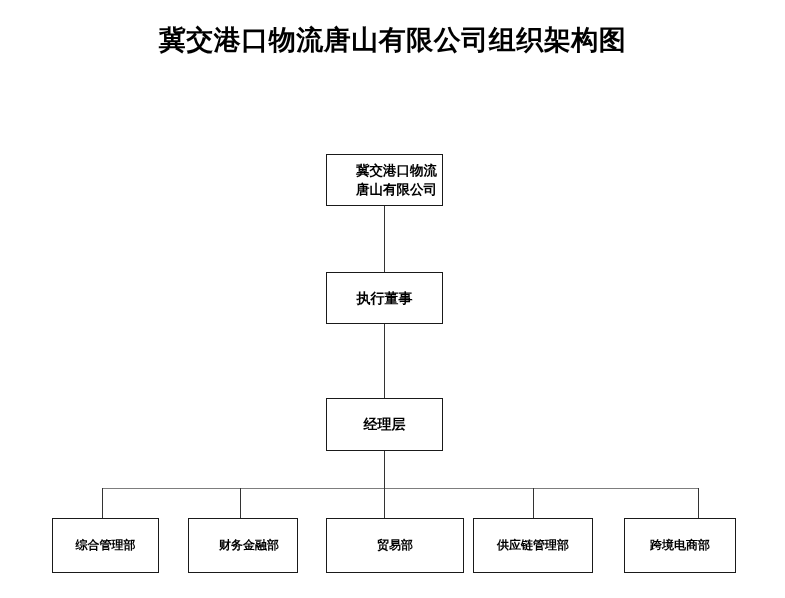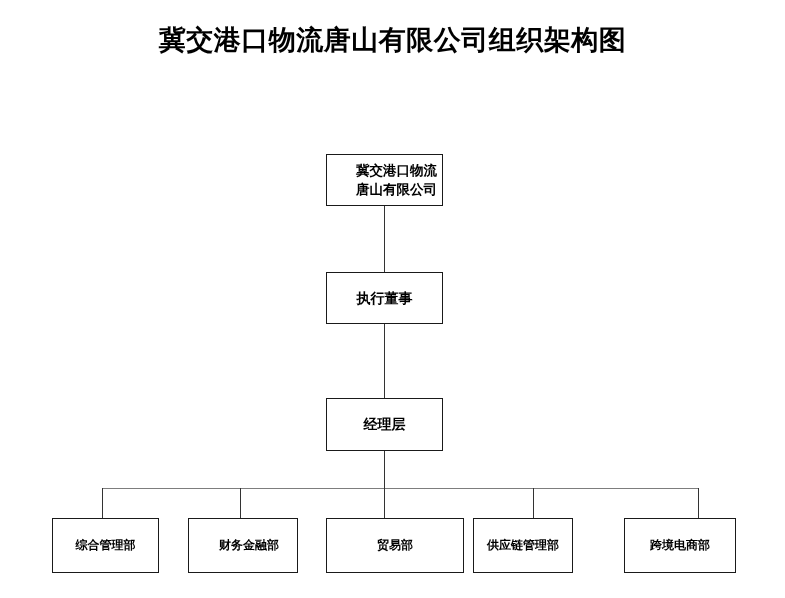--- a/index.html
+++ b/index.html
@@ -58,21 +58,21 @@
   }
 
   .node.root      { left: 326px; top: 154px; width: 117px; height: 52px; padding-left: 28px; }
   .node.level-2   { left: 326px; top: 272px; width: 117px; height: 52px; font-size: 14px; }
   .node.level-3   { left: 326px; top: 398px; width: 117px; height: 53px; font-size: 14px; }
 
   .node.dept { top: 518px; height: 55px; font-size: 12px; }
   .node.dept-0 { left: 52px;  width: 107px; }
   .node.dept-1 { left: 188px; width: 110px; padding-left: 16px; }
   .node.dept-2 { left: 326px; width: 138px; }
-  .node.dept-3 { left: 473px; width: 100px; }
+  .node.dept-3 { left: 473px; width: 120px; }
   .node.dept-4 { left: 624px; width: 112px; }
 
   
   .connector {
     position: absolute;
     background: #333333;
     z-index: 1;
   }
   .connector.vline { width: 1.4px; }
   .connector.hline { height: 1.4px; }

